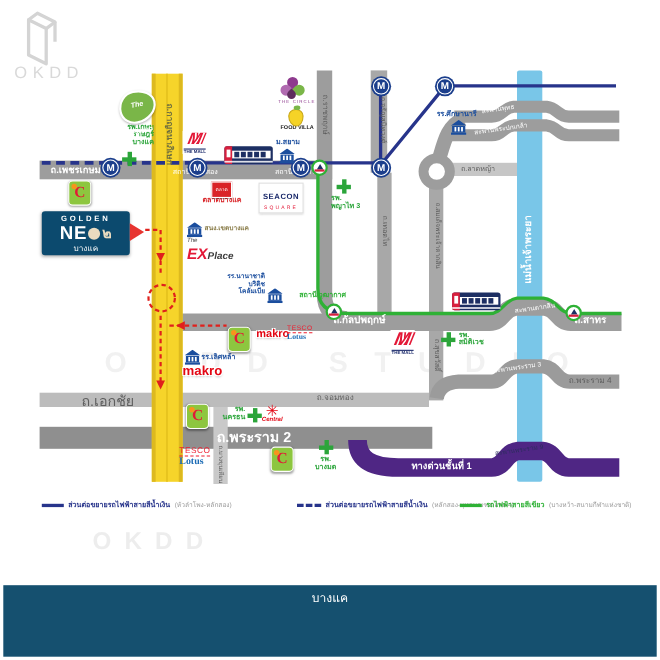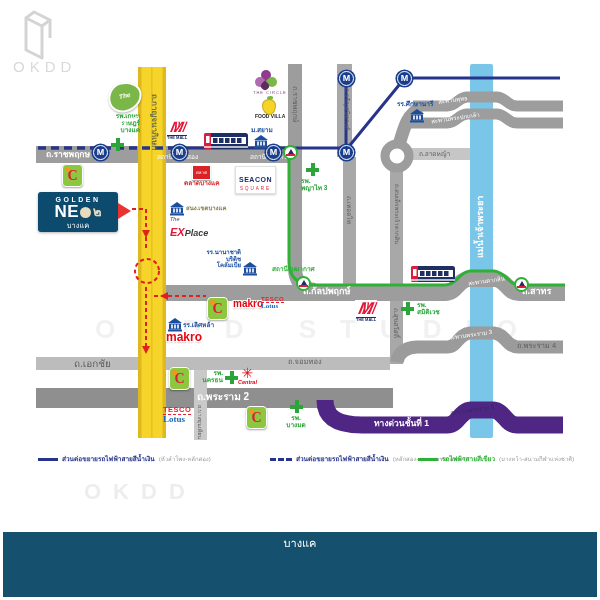--- a/index.html
+++ b/index.html
@@ -35,21 +35,21 @@
   
   .bigc{position:absolute;z-index:4;width:19px;height:21px;background:#8dc63f;border:1px solid #fff;
         border-radius:4px;box-shadow:0 1px 2px rgba(0,0,0,.35);text-align:center;}
   .bigc .c{color:#e31837;font-weight:bold;font-size:14px;line-height:21px;font-family:"Liberation Serif",serif;}
   .bigc::before{content:"";position:absolute;left:2px;top:2px;width:5px;height:5px;border-radius:50%;background:#f7941d;}
   
   .makro{position:absolute;z-index:4;color:#e30613;font-weight:bold;
          text-shadow:-1px -1px 0 #fff,1px -1px 0 #fff,-1px 1px 0 #fff,1px 1px 0 #fff,0 2px 2px rgba(0,0,0,.25);}
   
   .tesco{position:absolute;z-index:4;text-align:left;line-height:1;}
-  .tesco .t1{color:#ee1c2e;font-weight:bold;letter-spacing:.5px;}
+  .tesco .t1{color:#ee1c2e;font-weight:normal;letter-spacing:.5px;}
   .tesco .t2{color:#1b6bb5;font-weight:bold;font-family:"Liberation Serif",serif;border-top:1.5px dashed #ee1c2e;}
   
   .themall{position:absolute;z-index:4;text-align:center;background:#fff;padding:0 1px;line-height:1;}
   .themall .m{color:#e31837;font-weight:bold;font-style:italic;transform:skewX(-12deg);display:inline-block;
               text-shadow:1.5px 0 #fff,3px 0 #e31837;}
   .themall .t{color:#1b2a6b;font-weight:bold;display:block;border-top:1px solid #1b2a6b;}
   
   .seacon{position:absolute;z-index:4;background:#fff;border:1px solid #e0e0e0;box-shadow:0 1px 2px rgba(0,0,0,.2);
           text-align:center;padding:1px 3px;line-height:1.15;}
   .seacon .s1{color:#1b2a6b;font-weight:bold;letter-spacing:.5px;}
@@ -75,21 +75,21 @@
   
   .central{position:absolute;z-index:4;color:#e30613;text-align:center;line-height:1;}
   .central .ast{font-size:14px;font-weight:bold;display:block;}
   .central .cw{font-size:5.5px;font-weight:bold;font-style:italic;display:block;}
   
   .talad-box{position:absolute;z-index:4;width:17px;height:13px;background:#d92327;border:1px solid #fff;
              box-shadow:0 1px 1px rgba(0,0,0,.3);color:#fff;font-size:4.5px;text-align:center;line-height:13px;}
   
   .explace{position:absolute;z-index:4;font-style:italic;line-height:1;}
   .explace .e1{font-size:5.5px;color:#444;display:block;}
-  .explace .e2{font-weight:bold;font-size:11px;color:#e31837;}
+  .explace .e2{font-weight:bold;font-size:14px;color:#e31837;}
   .explace .e3{font-weight:bold;font-size:9px;color:#3a3a3a;}
   
   .bldg-icon{position:absolute;z-index:4;}
   
   #badge{position:absolute;left:38px;top:192px;width:80px;height:40px;background:#0c4a6e;border-radius:3px;
          z-index:5;color:#fff;text-align:center;box-shadow:0 1px 3px rgba(0,0,0,.3);}
   #badge .g{font-size:7px;letter-spacing:2.5px;font-weight:bold;margin-top:4px;}
   #badge .row{display:flex;align-items:center;justify-content:center;height:17px;}
   #badge .ne{font-size:17px;font-weight:bold;letter-spacing:.5px;}
   #badge .o{width:11px;height:11px;border-radius:50%;background:#e9dbc0;margin:2px 2px 0 1px;}
@@ -216,37 +216,37 @@
   <div class="m-icon" style="left:172px;top:145px;">M</div>
   <div class="m-icon" style="left:266px;top:145px;">M</div>
   <div class="m-icon" style="left:339px;top:145px;">M</div>
   <div class="m-icon" style="left:339px;top:71px;">M</div>
   <div class="m-icon" style="left:397px;top:71px;">M</div>
 
   <div class="bts-icon" style="left:283px;top:145px;"></div>
   <div class="bts-icon" style="left:296px;top:276px;"></div>
   <div class="bts-icon" style="left:514px;top:277px;"></div>
 
-  <div class="lbl white bold" style="left:46px;top:150px;font-size:8.5px;">ถ.ราชพฤกษ</div>
+  <div class="lbl white bold" style="left:46px;top:150px;font-size:8.5px;">ถ.เพชรเกษม</div>
   <div class="lbl white" style="left:157px;top:153px;font-size:6.5px;">สถานี หลักสอง</div>
   <div class="lbl white" style="left:250px;top:153px;font-size:6.5px;">สถานี บางหว้า</div>
   <div class="lbl vtext" style="left:158px;top:94px;font-size:8px;color:#6f6f3f;font-weight:bold;">ถ.กาญจนาภิเษก</div>
   <div class="lbl vtext roadtxt" style="left:299px;top:86px;font-size:7px;">ถ.ราชพฤกษ์</div>
   <div class="lbl vtext roadtxt" style="left:351px;top:88px;font-size:6.5px;">ถ.จรัญสนิทวงศ์</div>
   <div class="lbl vtext roadtxt" style="left:353px;top:196px;font-size:6.5px;">ถ.เทอดไท</div>
   <div class="lbl vtext roadtxt" style="left:400px;top:184px;font-size:6px;">ถ.สมเด็จพระเจ้าตากสิน</div>
   <div class="lbl vtext roadtxt" style="left:400px;top:308px;font-size:6.5px;">ถ.สุขสวัสดิ์</div>
   <div class="lbl vtext roadtxt" style="left:203px;top:405px;font-size:5.5px;">ถ.บางขุนเทียน</div>
   <div class="lbl vtext-up white bold" style="left:476px;top:258px;font-size:9px;">แม่น้ำเจ้าพระยา</div>
   <div class="lbl roadtxt" style="left:419px;top:150px;font-size:6.5px;">ถ.ลาดหญ้า</div>
   <div class="lbl white bold" style="left:303px;top:287px;font-size:9px;">ถ.กัลปพฤกษ์</div>
   <div class="lbl white bold" style="left:522px;top:287px;font-size:9px;">ถ.สาทร</div>
-  <div class="lbl roadtxt" style="left:74px;top:358px;font-size:10px;">ถ.เอกชัย</div>
+  <div class="lbl roadtxt" style="left:74px;top:358px;font-size:13px;">ถ.เอกชัย</div>
   <div class="lbl roadtxt" style="left:288px;top:358px;font-size:7.5px;">ถ.จอมทอง</div>
-  <div class="lbl white bold" style="left:197px;top:391px;font-size:10px;">ถ.พระราม 2</div>
+  <div class="lbl white bold" style="left:197px;top:391px;font-size:13px;">ถ.พระราม 2</div>
   <div class="lbl roadtxt" style="left:517px;top:342px;font-size:7.5px;">ถ.พระราม 4</div>
   <div class="lbl white bold" style="left:374px;top:419px;font-size:8.5px;">ทางด่วนชั้นที่ 1</div>
 
   <div class="lbl white" style="left:438px;top:97px;font-size:6px;transform:rotate(-8deg);">สะพานพุทธ</div>
   <div class="lbl white" style="left:431px;top:115px;font-size:6px;transform:rotate(-8deg);">สะพานพระปกเกล้า</div>
   <div class="lbl white" style="left:468px;top:278px;font-size:6px;transform:rotate(-8deg);">สะพานตากสิน</div>
   <div class="lbl white" style="left:448px;top:332px;font-size:6px;transform:rotate(-8deg);">สะพานพระราม 3</div>
   <div class="lbl" style="left:450px;top:407px;font-size:6px;color:#2d2d5e;transform:rotate(-8deg);">สะพานพระราม 9</div>
 
   <div class="lbl station-green" style="left:272px;top:265px;font-size:6.5px;">สถานี วุฒากาศ</div>

